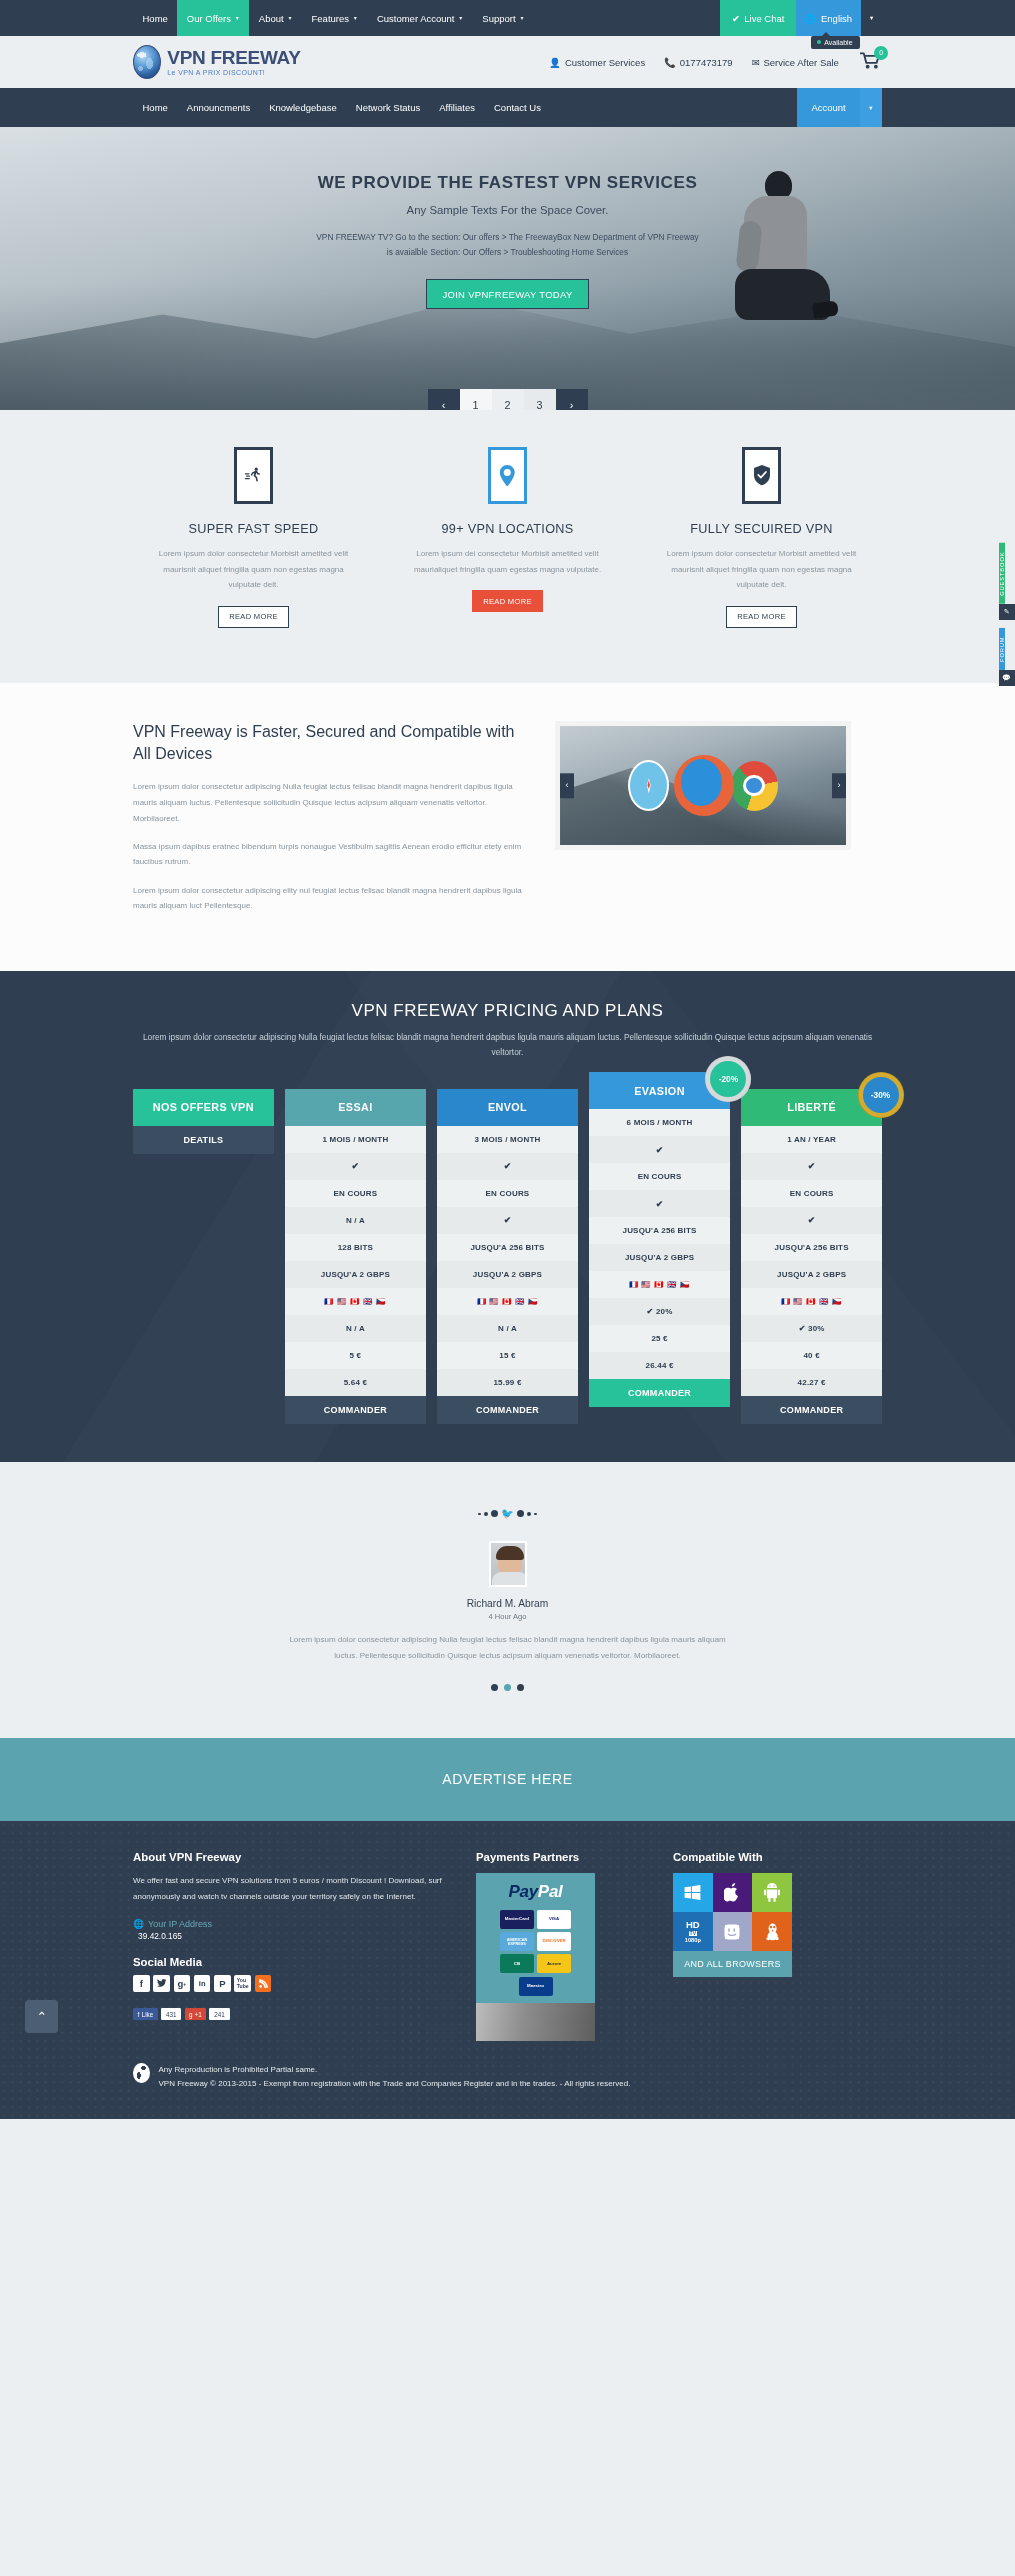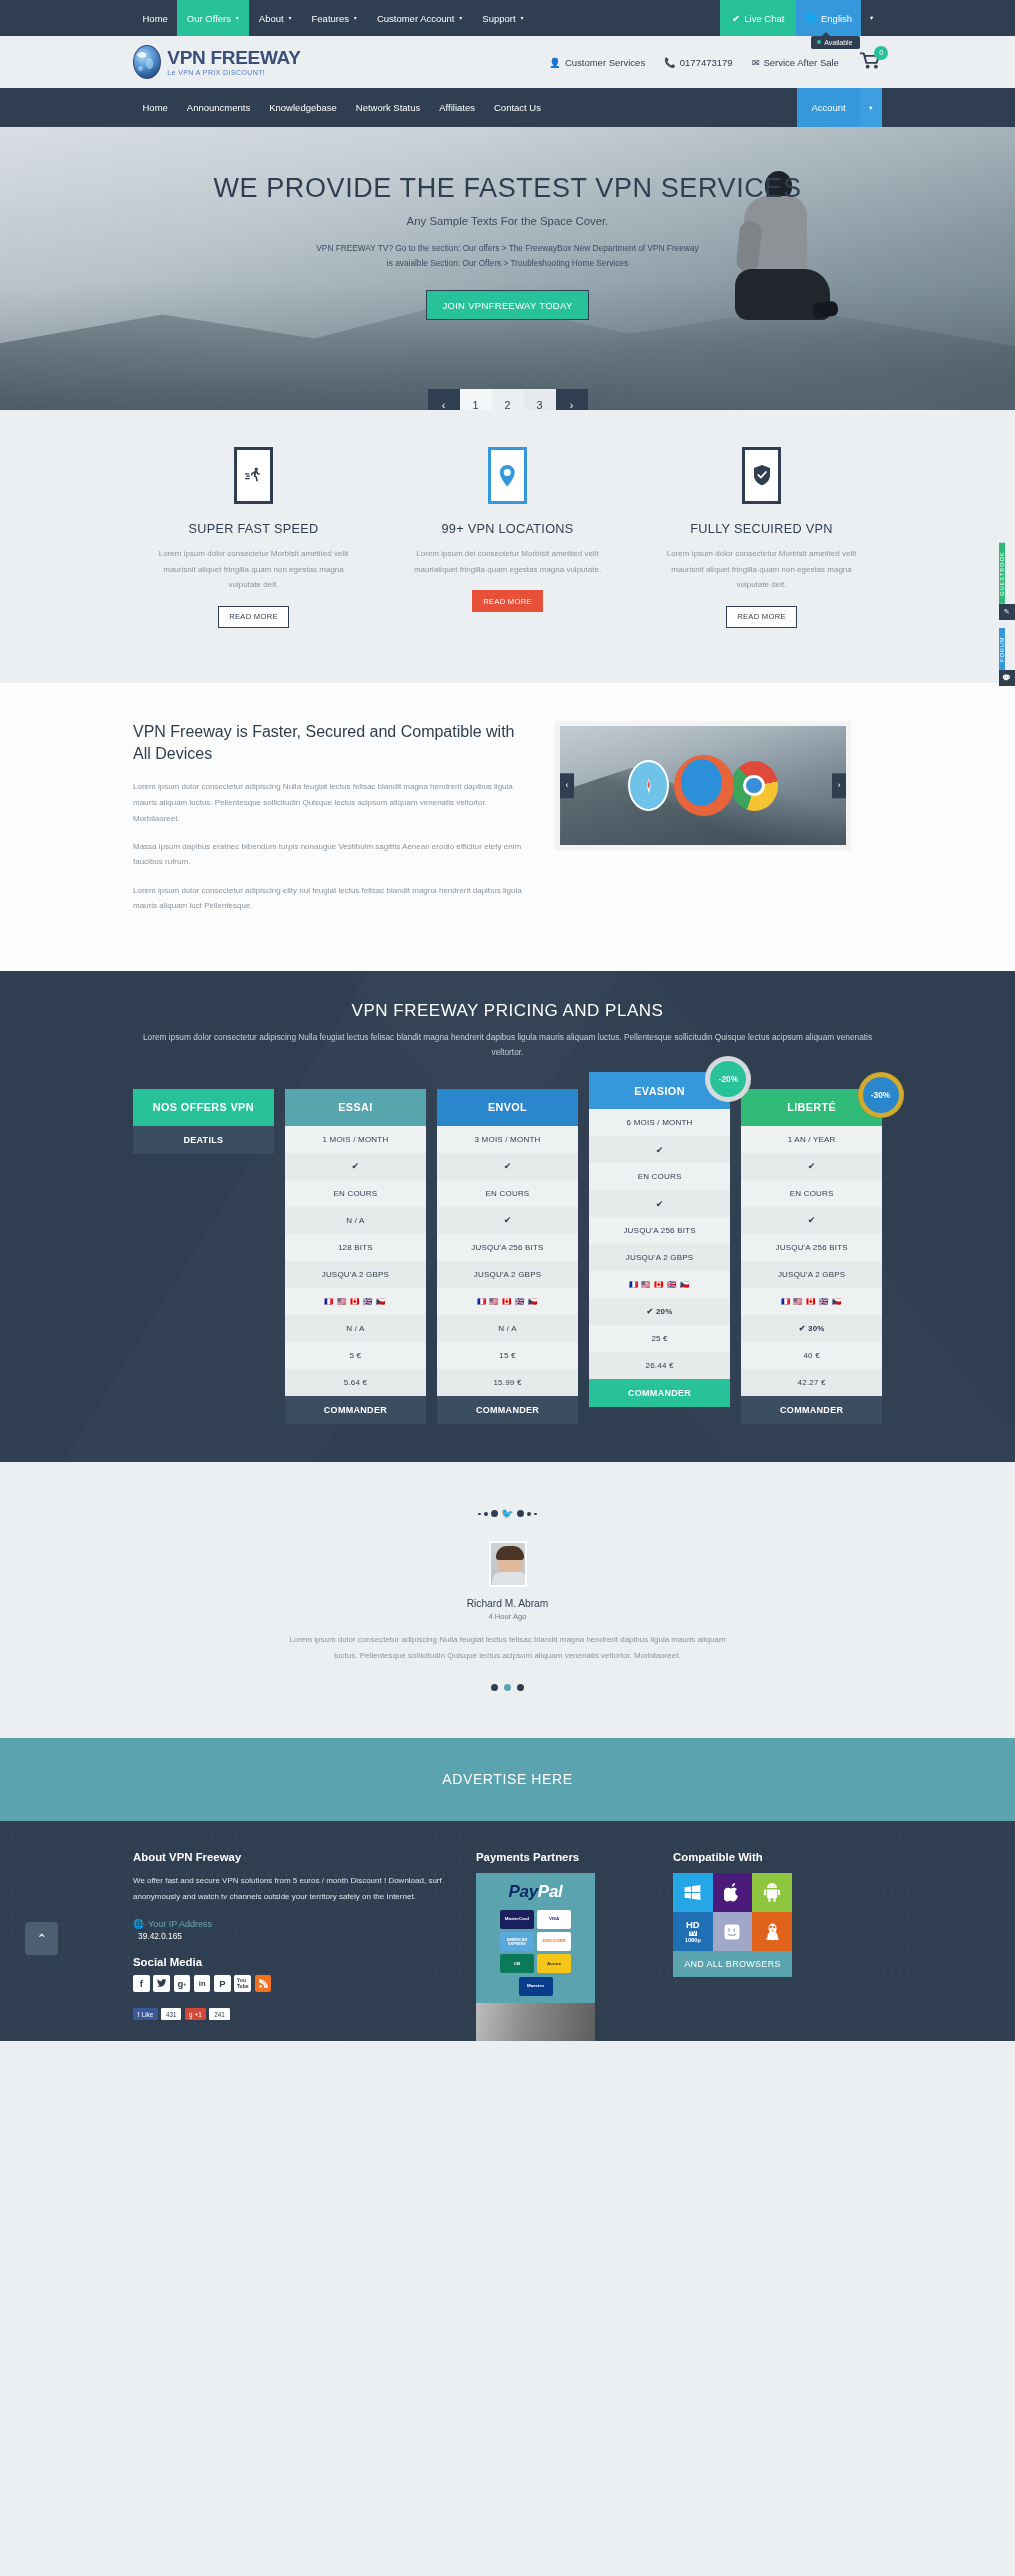--- a/index.html
+++ b/index.html
@@ -91,21 +91,21 @@
   }
   .hero-person {
     position: absolute; right: 178px; top: 44px; width: 108px; height: 190px;
   }
   .hp-head { position: absolute; left: 36px; top: 0; width: 27px; height: 29px; border-radius: 50% 50% 45% 45%; background: #1d2228; }
   .hp-body { position: absolute; left: 15.2px; top: 25.4px; width: 63px; height: 79px; border-radius: 24px 19px 9px 9px; background: #8e9296; }
   .hp-arm { position: absolute; left: 9px; top: 50px; width: 21.6px; height: 51px; border-radius: 11.4px; background: #7f8488; transform: rotate(6deg); }
   .hp-legs { position: absolute; left: 6.3px; top: 98px; width: 95px; height: 51px; background: #20262c; border-radius: 16.5px 25.4px 7.6px 12.7px; }
   .hp-foot { position: absolute; left: 84px; top: 131px; width: 25.4px; height: 15.2px; background: #15191e; border-radius: 3.8px 6.3px 6.3px 2.5px; transform: rotate(-8deg); }
   .hero-content { position: relative; width: 749px; margin: 0 auto; padding-top: 46px; text-align: center; z-index: 3; }
-  .hero h1 { font-size: 27px; font-weight: normal; letter-spacing: 0.6px; color: #2f3e50; }
+  .hero h1 { font-size: 17px; font-weight: bold; letter-spacing: 0.6px; color: #2f3e50; }
   .hero-sub { font-size: 11.4px; color: #3c4c5e; margin-top: 11.4px; }
   .hero-para { font-size: 8.3px; color: #3c4c5e; margin-top: 14px; line-height: 1.8; }
   .hero-btn {
     display: inline-block; margin-top: 19px; background: #27c299; color: #fff;
     border: 1.3px solid #2f3e50; padding: 8.3px 15.2px; font-size: 9.5px; letter-spacing: 0.3px; cursor: pointer;
   }
   .slider-pager { position: absolute; left: 50%; transform: translateX(-50%); bottom: -11.4px; display: flex; z-index: 5; }
   .sp { width: 32px; height: 32px; display: flex; align-items: center; justify-content: center; font-size: 10.8px; }
   .sp.arrow { background: #2f3e50; color: #fff; cursor: pointer; }
   .sp.num { background: #f5f6f7; color: #2f3e50; cursor: pointer; }
@@ -178,21 +178,21 @@
     height: 37px; display: flex; align-items: center; justify-content: center;
     color: #fff; font-size: 10.8px; letter-spacing: 0.4px; font-weight: bold;
   }
   .phead.teal { background: #27c299; }
   .phead.gray-teal { background: #57a5ad; }
   .phead.blue { background: #2b87cc; }
   .phead.blue2 { background: #3498db; }
   .phead.green { background: #2fbb77; }
   .prow {
     height: 27px; display: flex; align-items: center; justify-content: center;
-    font-size: 8px; color: #2f3e50; letter-spacing: 0.2px;
+    font-size: 8px; color: #2f3e50; letter-spacing: 0.2px; font-weight: bold;
   }
   .pcol.labels .prow { color: #e6ecf1; }
   .pcol.labels .prow:nth-child(odd) { background: #4a5b6f; }
   .pcol.labels .prow:nth-child(even) { background: #445366; }
   .pcol.vals .prow:nth-child(odd) { background: #eef1f2; }
   .pcol.vals .prow:nth-child(even) { background: #e6eaeb; }
   .pfoot { height: 28px; display: flex; align-items: center; justify-content: center;
     font-weight: bold; font-size: 9px; letter-spacing: 0.3px; color: #fff; background: #3b4d61; cursor: pointer; }
   .pfoot.teal { background: #27c299; }
   .check { font-size: 9px; color: #2f3e50; }
@@ -738,20 +738,27 @@
                 <ellipse cx="4" cy="23" rx="2.5" ry="2"></ellipse>
                 <ellipse cx="16" cy="23" rx="2.5" ry="2"></ellipse>
               </svg>
           </div>
         </div>
         <div class="browsers-bar">AND ALL BROWSERS</div>
       </div>
 
     </div>
 
+    <div class="copyright">
+      <div class="copy-globe"></div>
+      <div class="copy-text">
+        <div>Any Reproduction is Prohibited Partial same.</div>
+        <div>VPN Freeway © 2013-2015 - Exempt from registration with the Trade and Companies Register and in the trades. - All rights reserved.</div>
+      </div>
+    </div>
   </div>
 </div>
 
 <div class="sidetabs">
   <div class="stab">
     <div class="stab-label green">GUESTBOOK</div>
     <div class="stab-ico">✎</div>
   </div>
   <div class="stab">
     <div class="stab-label blue">FORUM</div>

